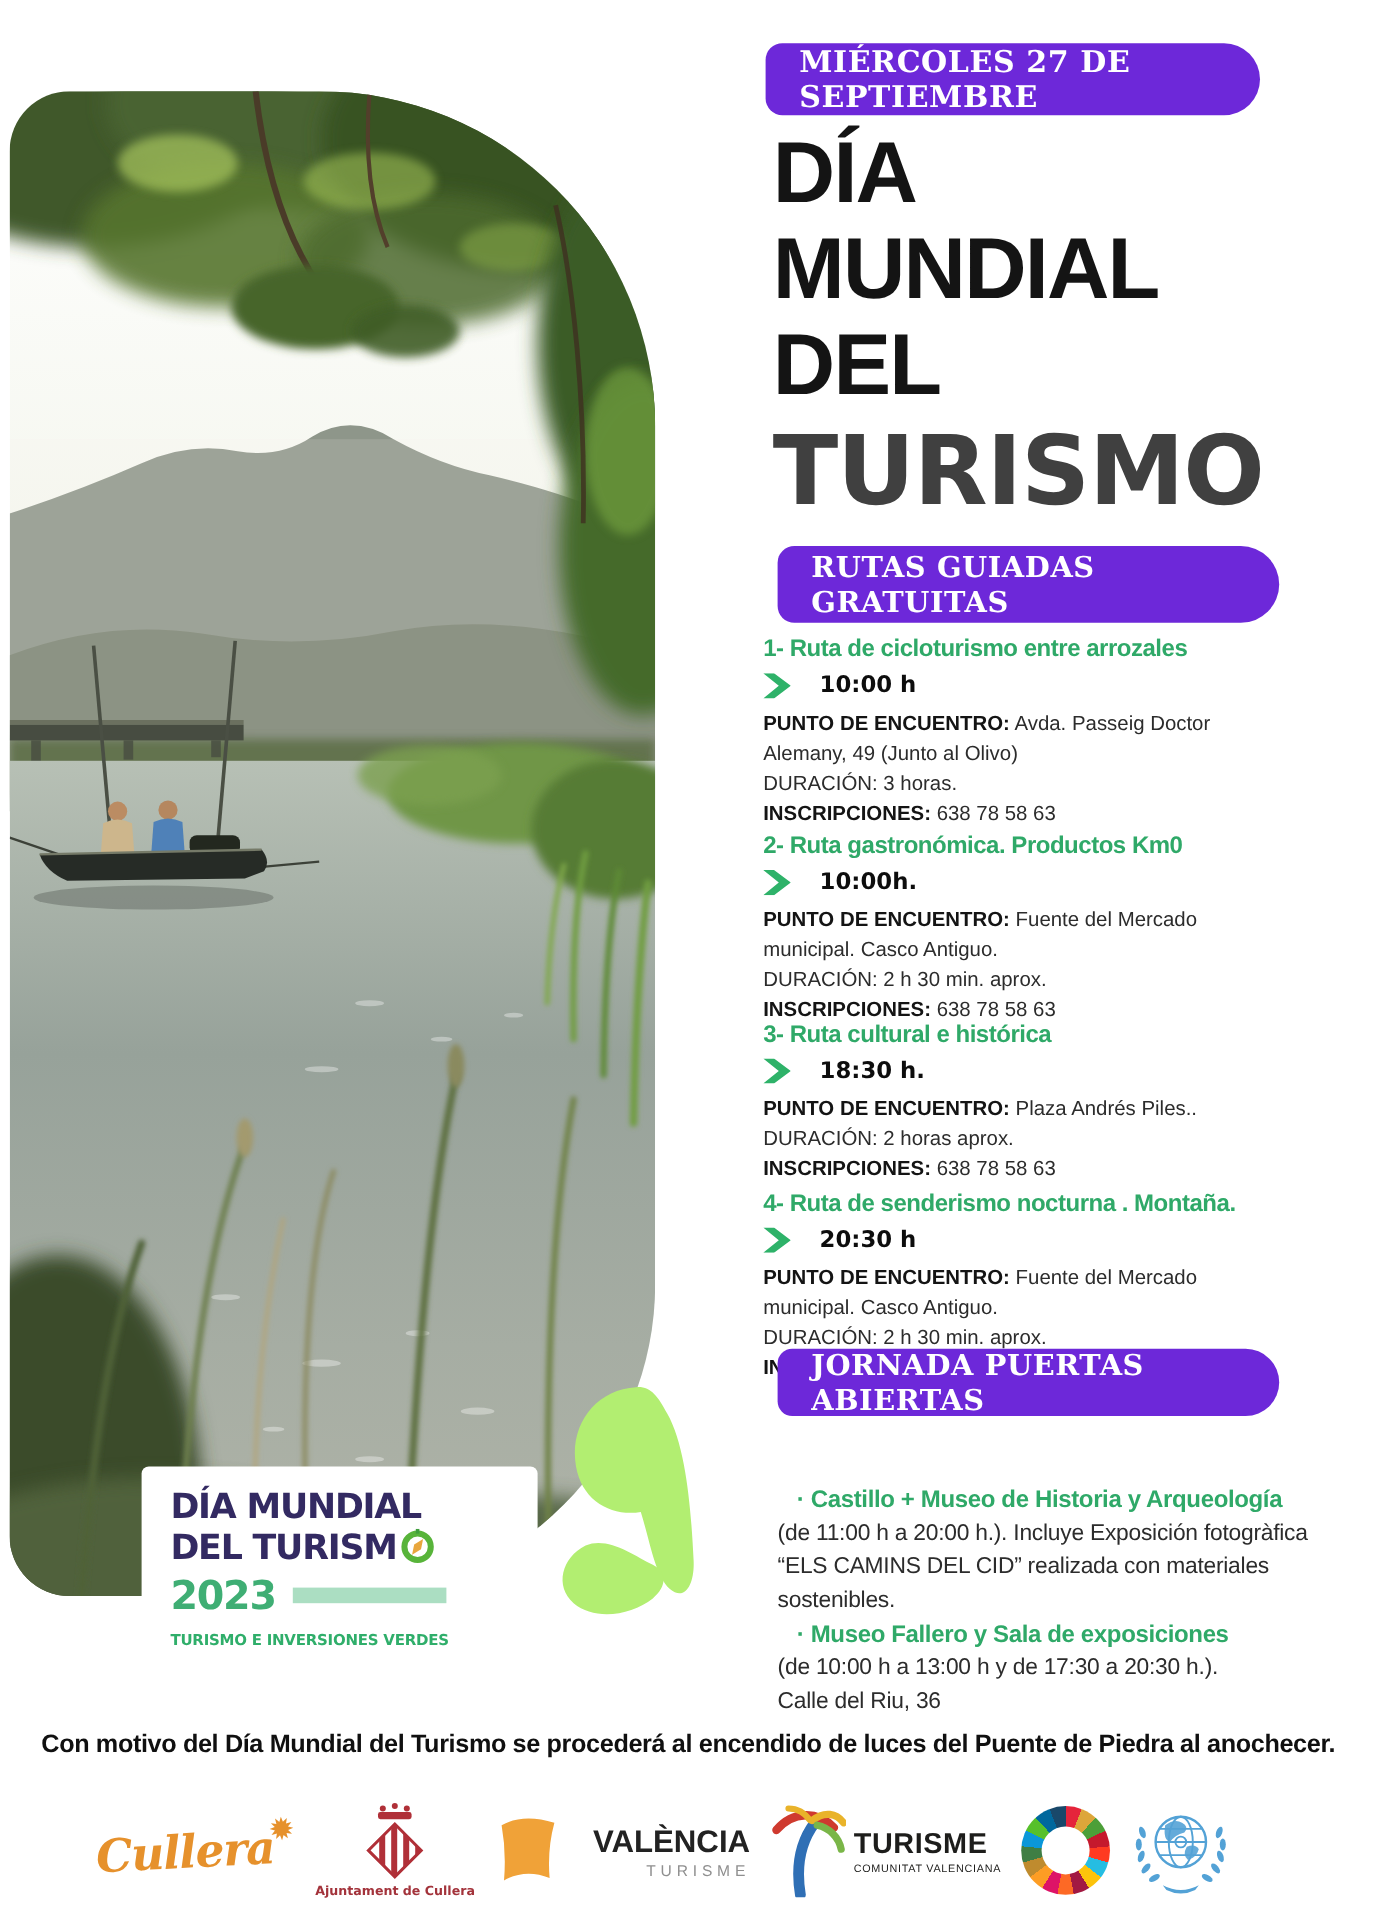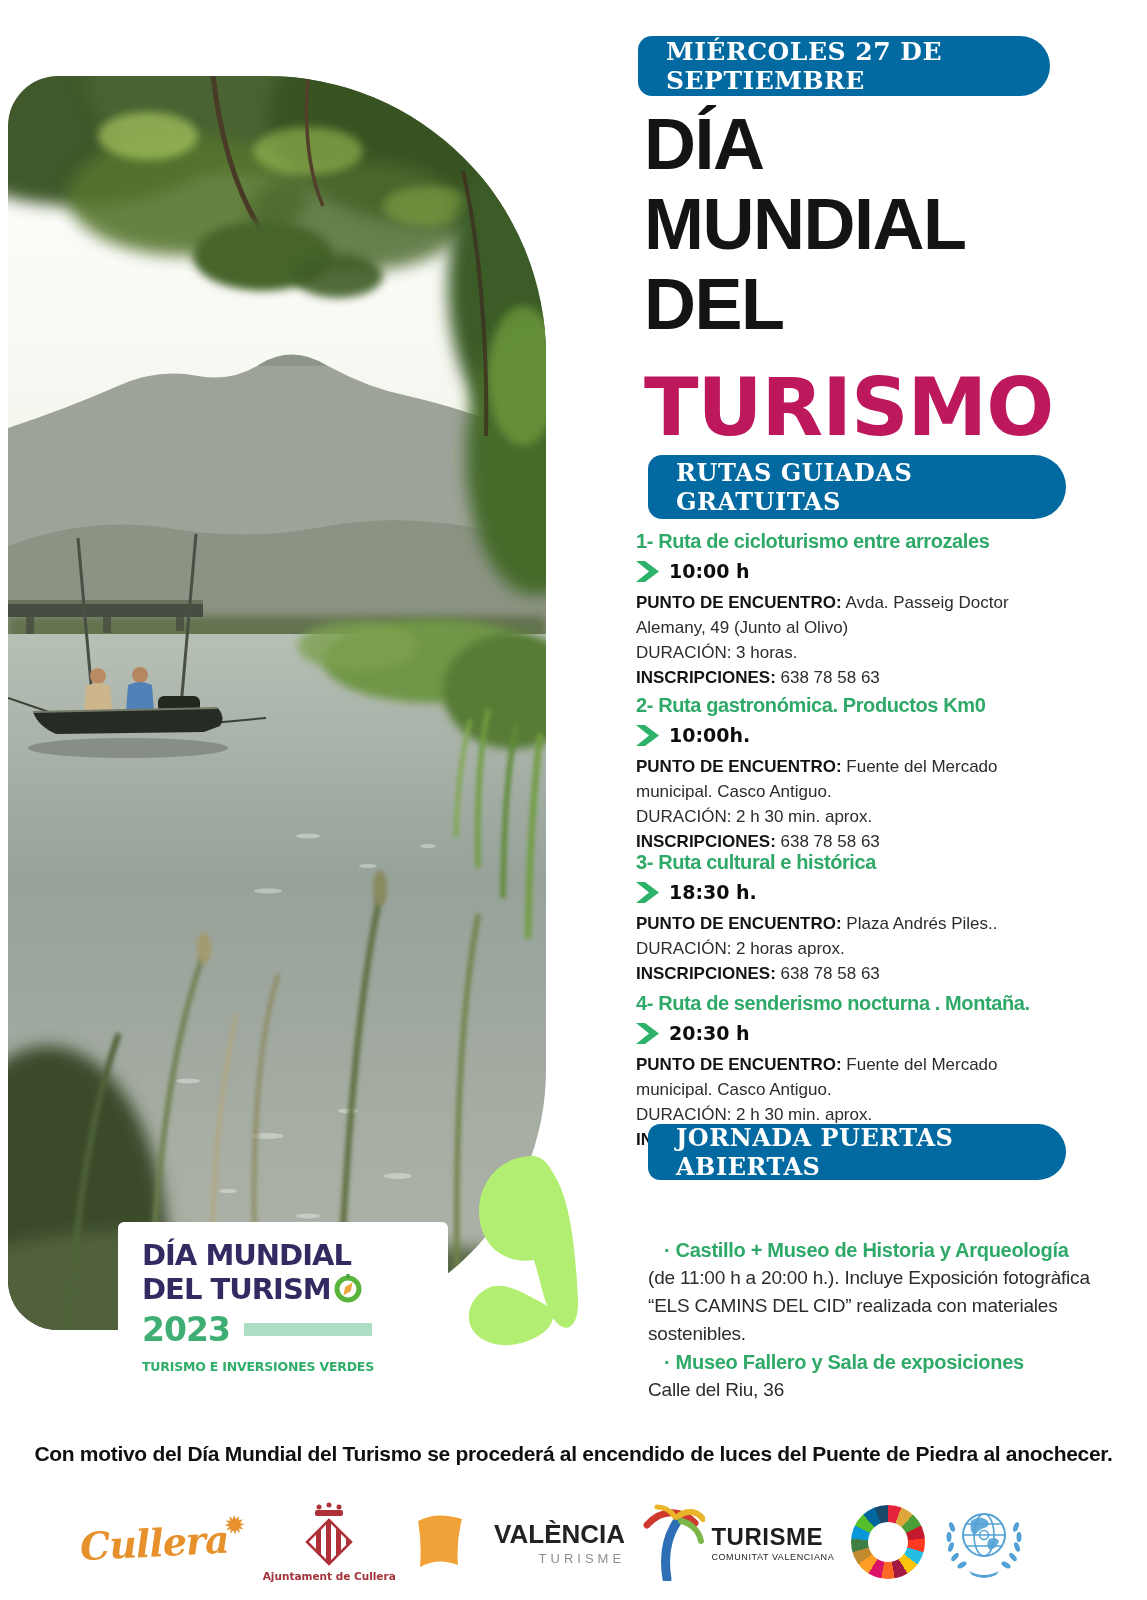--- a/index.html
+++ b/index.html
@@ -19,39 +19,39 @@
               border-radius:6px;box-sizing:border-box;padding:16px 0 0 24px;}
   .card-l1{font-weight:bold;font-size:29px;letter-spacing:-1px;color:#332a62;line-height:34px;}
   .card-l2{display:flex;align-items:center;font-weight:bold;font-size:29px;letter-spacing:-1px;
            color:#332a62;line-height:34px;}
   .card-year-row{display:flex;align-items:center;margin-top:4px;}
   .card-year{font-weight:bold;font-size:33px;color:#3fae74;letter-spacing:-1px;}
   .card-bar{display:inline-block;width:128px;height:13px;background:#abdec2;margin-left:14px;}
   .card-tag{margin-top:10px;font-weight:bold;font-size:12.5px;letter-spacing:-0.2px;color:#2fae6a;}
 
   
-  .badge{position:absolute;background:#0369a1;color:#fff;display:flex;align-items:center;
+  .badge{position:absolute;background:#6d28d9;color:#fff;display:flex;align-items:center;
          font-family:"DejaVu Serif",serif;font-weight:bold;box-sizing:border-box;
          padding-left:28px;letter-spacing:0.5px;}
   #date-badge{left:638px;top:36px;width:412px;height:60px;font-size:25px;border-radius:14px 30px 30px 14px;}
   #badge-rutas{left:648px;top:455px;width:418px;height:64px;font-size:24px;border-radius:14px 32px 32px 14px;}
   #badge-jornada{left:648px;top:1124px;width:418px;height:56px;font-size:24px;border-radius:14px 32px 32px 14px;}
 
   
   #main-title{position:absolute;left:644px;top:104px;}
   .tline{font-family:"Liberation Sans",sans-serif;font-weight:bold;font-size:72px;line-height:80px;
          color:#141414;letter-spacing:-1.5px;}
   .tline-green{font-family:"DejaVu Sans",sans-serif;font-weight:bold;font-size:80px;line-height:92px;
-         color:#be185d;letter-spacing:-1px;margin-top:18px;}
+         color:#404040;letter-spacing:-1px;margin-top:3px;}
 
   
   .route{position:absolute;left:636px;width:440px;}
   .route-title{color:#2fa968;font-size:20px;font-weight:bold;font-family:"Liberation Sans",sans-serif;
                letter-spacing:-0.4px;white-space:nowrap;}
-  .route-time{display:flex;align-items:center;gap:10px;margin-top:7px;font-weight:bold;font-size:19px;color:#0d0d0d;}
+  .route-time{display:flex;align-items:center;gap:24px;margin-top:7px;font-weight:bold;font-size:19px;color:#0d0d0d;}
   .route-body{margin:8px 0 0 0;font-family:"Liberation Sans",sans-serif;font-size:17px;line-height:25px;color:#2c2c2c;}
   .b{font-weight:bold;color:#141414;}
   #route1{top:530px;} #route2{top:694px;} #route3{top:851px;} #route4{top:992px;}
 
   
   #openday{position:absolute;left:648px;top:1236px;width:455px;font-family:"Liberation Sans",sans-serif;
            font-size:19px;line-height:28px;color:#2c2c2c;letter-spacing:-0.2px;}
   .od-title{color:#2fa968;font-weight:bold;font-size:20px;letter-spacing:-0.3px;white-space:nowrap;margin-left:16px;}
 
   
@@ -300,20 +300,21 @@
       <span>638 78 58 63</span>
     </p>
   </section>
 
   <div id="badge-jornada" class="badge">JORNADA PUERTAS ABIERTAS</div>
 
   <div id="openday">
     <div class="od-title">· Castillo + Museo de Historia y Arqueología</div>
     <div>(de 11:00 h a 20:00 h.).  Incluye Exposición fotogràfica “ELS CAMINS DEL CID” realizada con materiales sostenibles.</div>
     <div class="od-title">· Museo Fallero y Sala de exposiciones</div>
+    <div>(de 10:00 h a 13:00 h y de 17:30 a 20:30 h.).</div>
     <div>Calle del Riu, 36</div>
   </div>
 
   <div id="footer-notice">Con motivo del Día Mundial del Turismo se procederá al encendido de luces del Puente de Piedra al anochecer.</div>
 
   <div id="logo-row">
 
     <div class="logo" id="logo-cullera">
       <span class="cullera-text">Cullera</span>
       <span class="cullera-star">✹</span>

